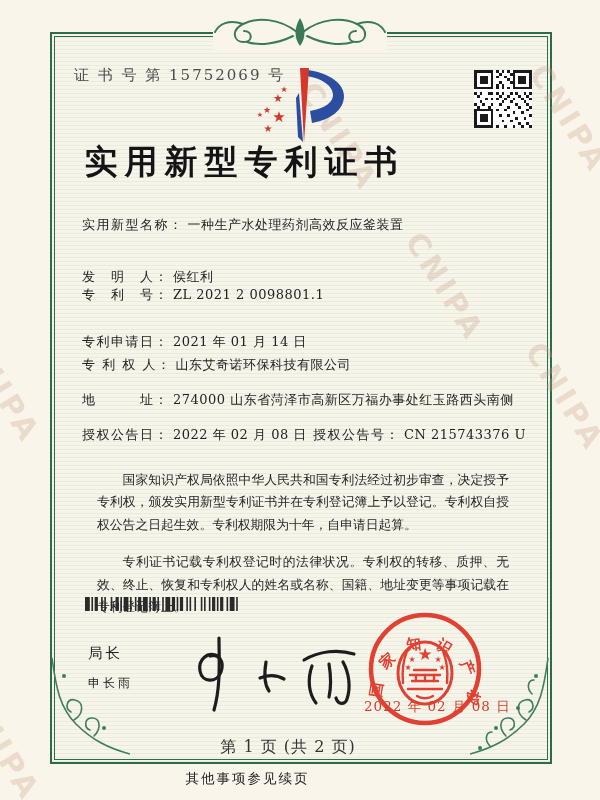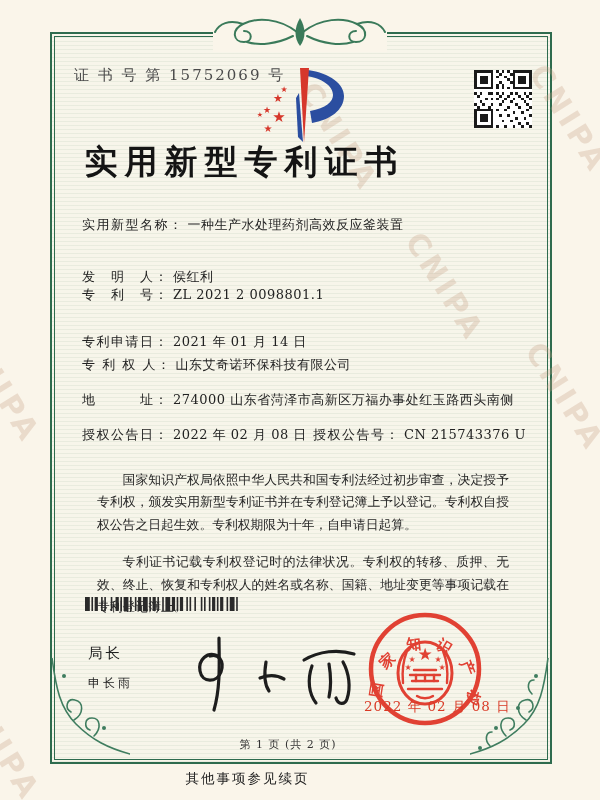--- a/index.html
+++ b/index.html
@@ -52,21 +52,21 @@
   .sig-title{left:88px;top:644px;z-index:2;font-size:14.5px;letter-spacing:3px;color:#222;}
   .sig-name{left:88px;top:675px;z-index:2;font-size:12px;letter-spacing:3px;color:#222;}
   .sig-script{left:178px;top:626px;z-index:3;}
   
   .seal{left:362px;top:606px;z-index:2;opacity:0.95;}
   .seal-date{
     left:364px;top:698px;width:124px;z-index:4;text-align:center;
     font-size:13.5px;letter-spacing:1px;color:#d93a26;white-space:nowrap;
   }
   
-  .page-no{left:0;top:737px;width:576px;z-index:2;text-align:center;font-size:11px;letter-spacing:1px;color:#333;}
+  .page-no{left:0;top:737px;width:576px;z-index:2;text-align:center;font-size:16px;letter-spacing:1px;color:#333;}
   .note{left:0;top:770px;width:495px;z-index:2;text-align:center;font-size:13.5px;letter-spacing:2px;color:#222;}
   
   .top-ornament{left:213px;top:12px;z-index:2;background:#faf5ea;}
   .corner-br{left:470px;top:658px;z-index:2;}
   .corner-bl{left:50px;top:658px;z-index:2;transform:scaleX(-1);}
 </style>
 </head>
 <body>
 
 <div class="abs wm" style="left:322px;top:76px;">CNIPA</div>

